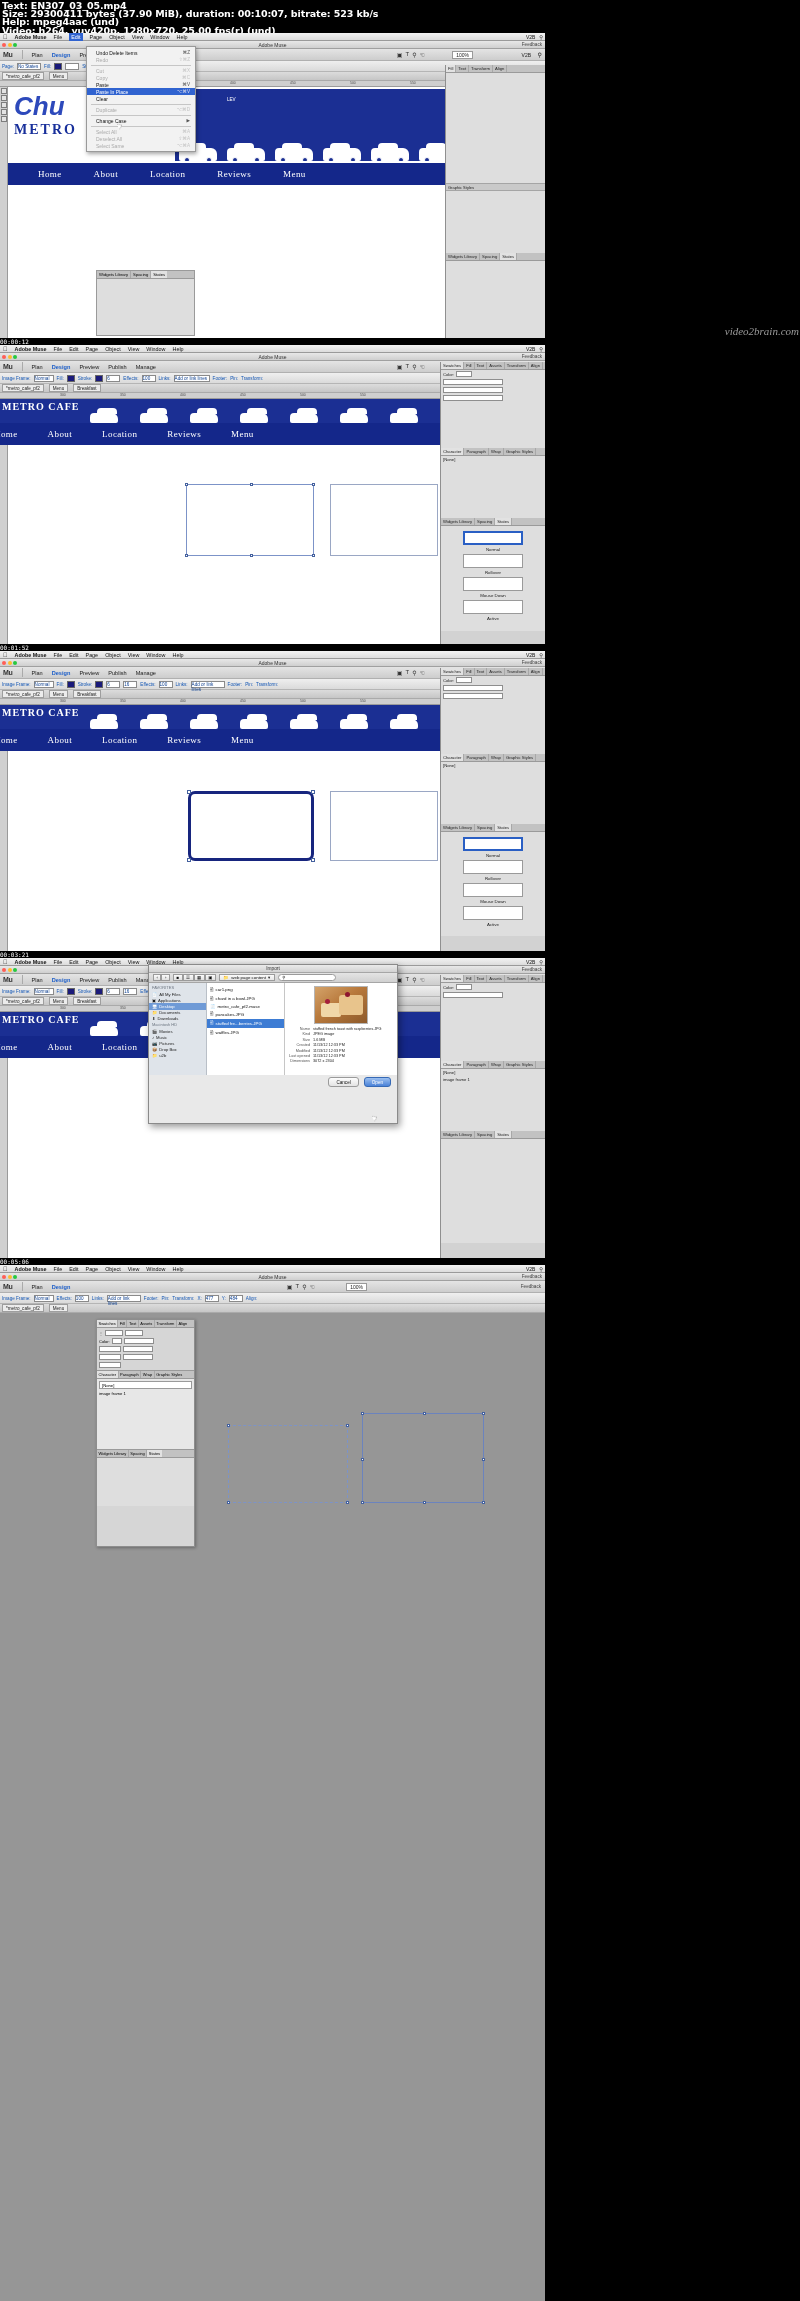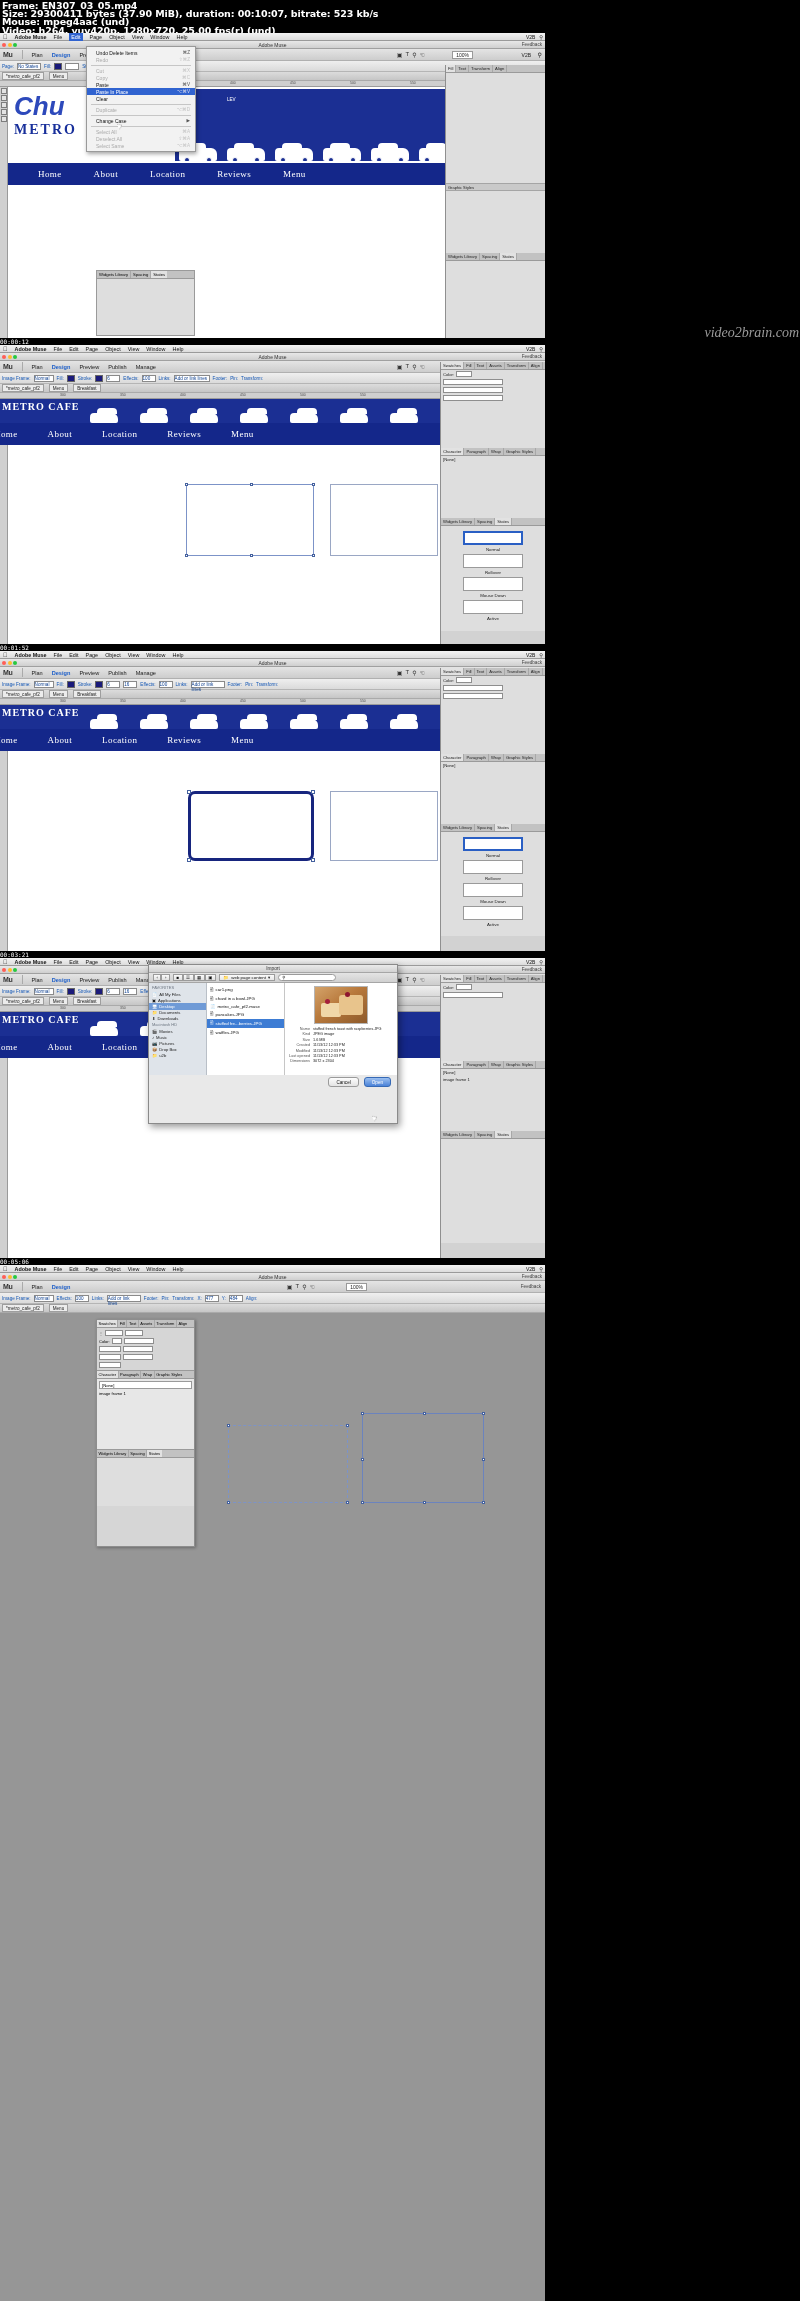--- a/index.html
+++ b/index.html
@@ -22,21 +22,21 @@
   }
   .vidinfo div{ white-space:nowrap; }
 
   
   .shot { position:relative; width:800px; background:#000; }
   .shotinner{ position:relative; width:545px; background:#d6d6d6; overflow:hidden;}
   .shot .tc {
     position:absolute; left:0; color:#fff; font-size:6px;
     font-family:"DejaVu Sans Mono", monospace; letter-spacing:0px;
   }
-  .w2b{ position:absolute; right:1px; color:#9a9a9a; font-size:14px; font-style:italic;
+  .w2b{ position:absolute; right:1px; color:#9a9a9a; font-size:11px; font-style:italic;
         font-family:"Liberation Serif", serif; }
 
   
   .macbar{ height:8px; background:linear-gradient(#f3f3f3,#dcdcdc);
     border-bottom:1px solid #9a9a9a; display:flex; align-items:center;
     font-size:5.4px; color:#111; padding-left:3px; gap:7px; position:relative;}
   .macbar .apple{ font-size:6px; }
   .macbar b{ font-weight:bold; }
   .macbar .hl{ background:#3063d0; color:#fff; padding:0 2px; height:8px; line-height:8px;}
   .macbar .right{ position:absolute; right:2px; display:flex; gap:4px; font-size:5px;}
@@ -192,23 +192,23 @@
   .selrect{ position:absolute; border:1px solid #7c93c8; background:rgba(255,255,255,0.0);}
   .selrect i{ position:absolute;width:3px;height:3px;background:#fff;
      border:1px solid #44619e;}
   .panelfloat{ position:absolute; background:#d8d8d8; border:1px solid #8d8d8d;
      box-shadow:1px 1px 3px rgba(0,0,0,.3); font-size:4.2px;}
 </style>
 </head>
 <body>
 
 <div class="vidinfo">
-  <div>Frame: EN307_03_05.mp4</div>
+  <div>Text: EN307_03_05.mp4</div>
   <div>Size: 29300411 bytes (37.90 MiB), duration: 00:10:07, bitrate: 523 kb/s</div>
-  <div>Mouse: mpeg4aac (und)</div>
+  <div>Help: mpeg4aac (und)</div>
   <div>Video: h264, yuv420p, 1280x720, 25.00 fps(r) (und)</div>
 </div>
 
 <div class="shot" style="height:312px;">
   <div class="shotinner" style="height:305px;">
 
     <div class="macbar">
       <span class="apple"></span>
       <b>Adobe Muse</b>
       <span>File</span>

